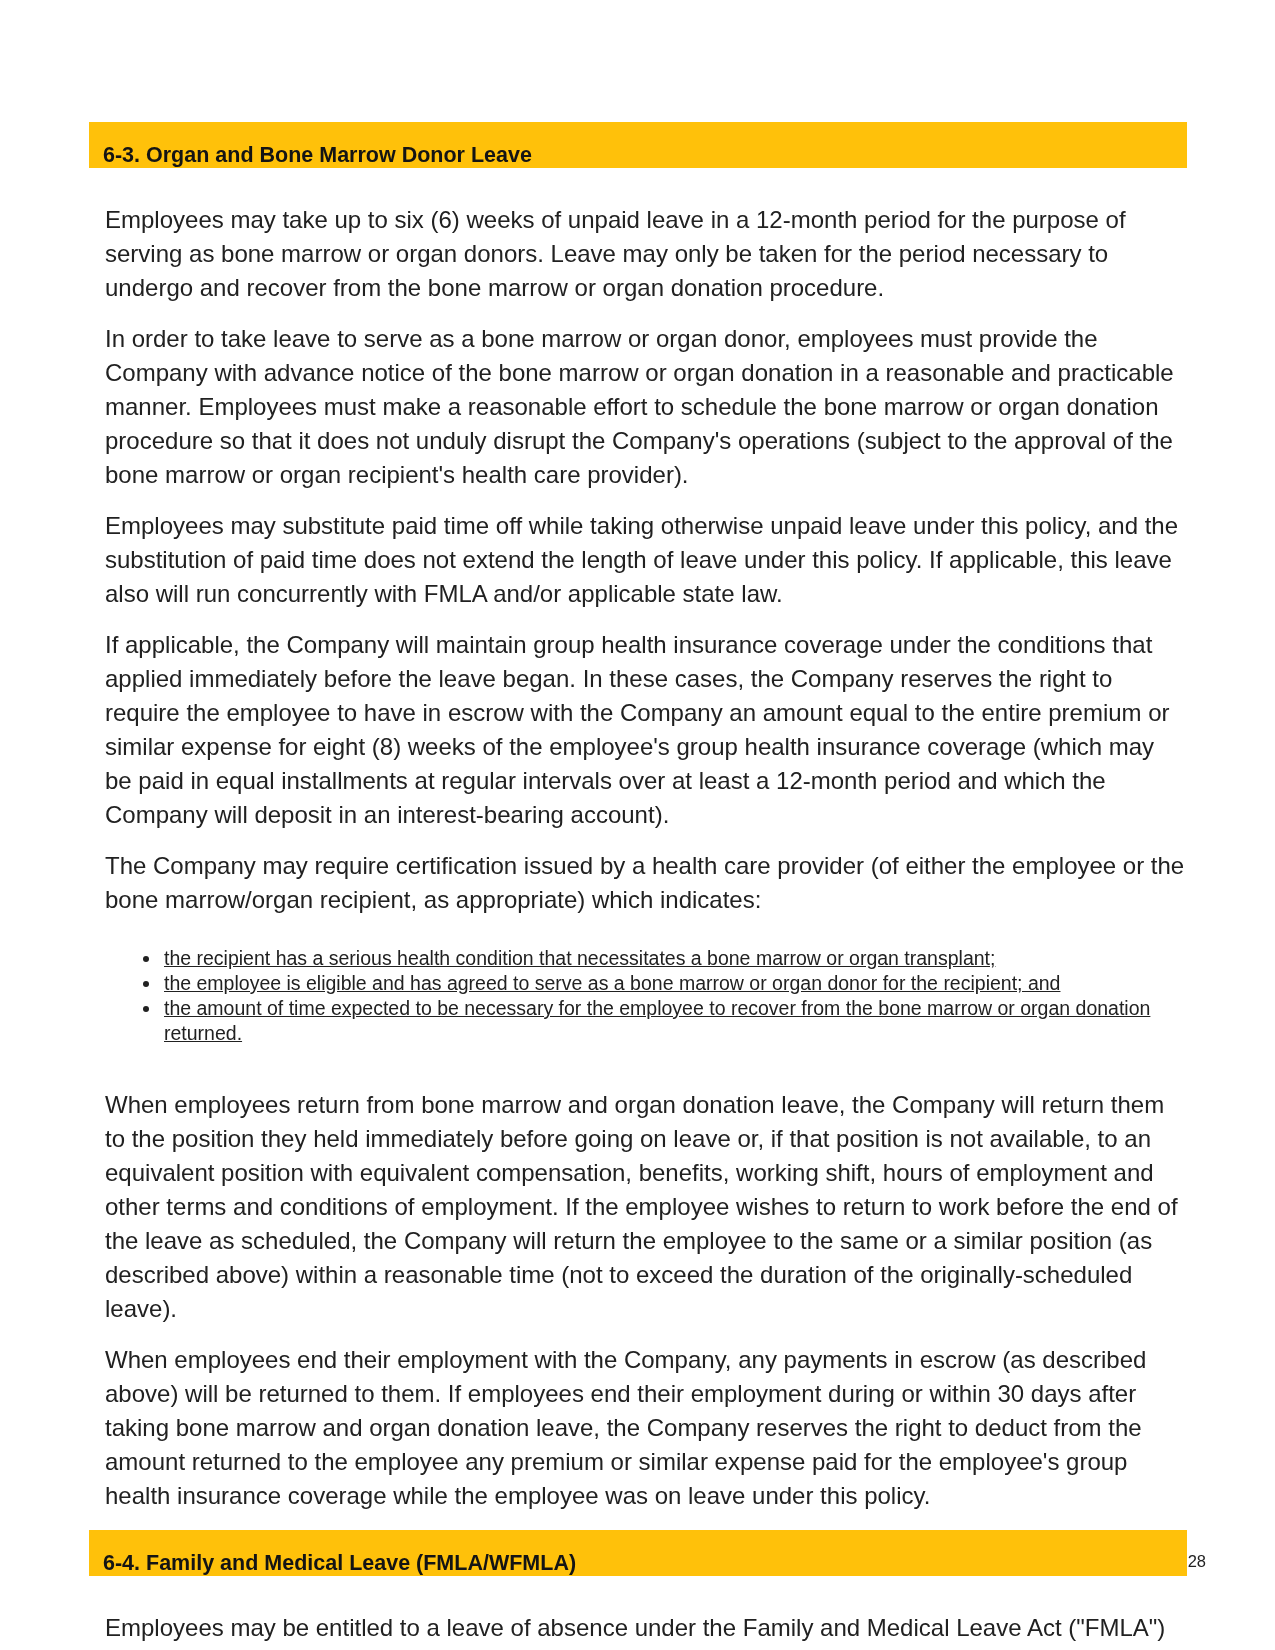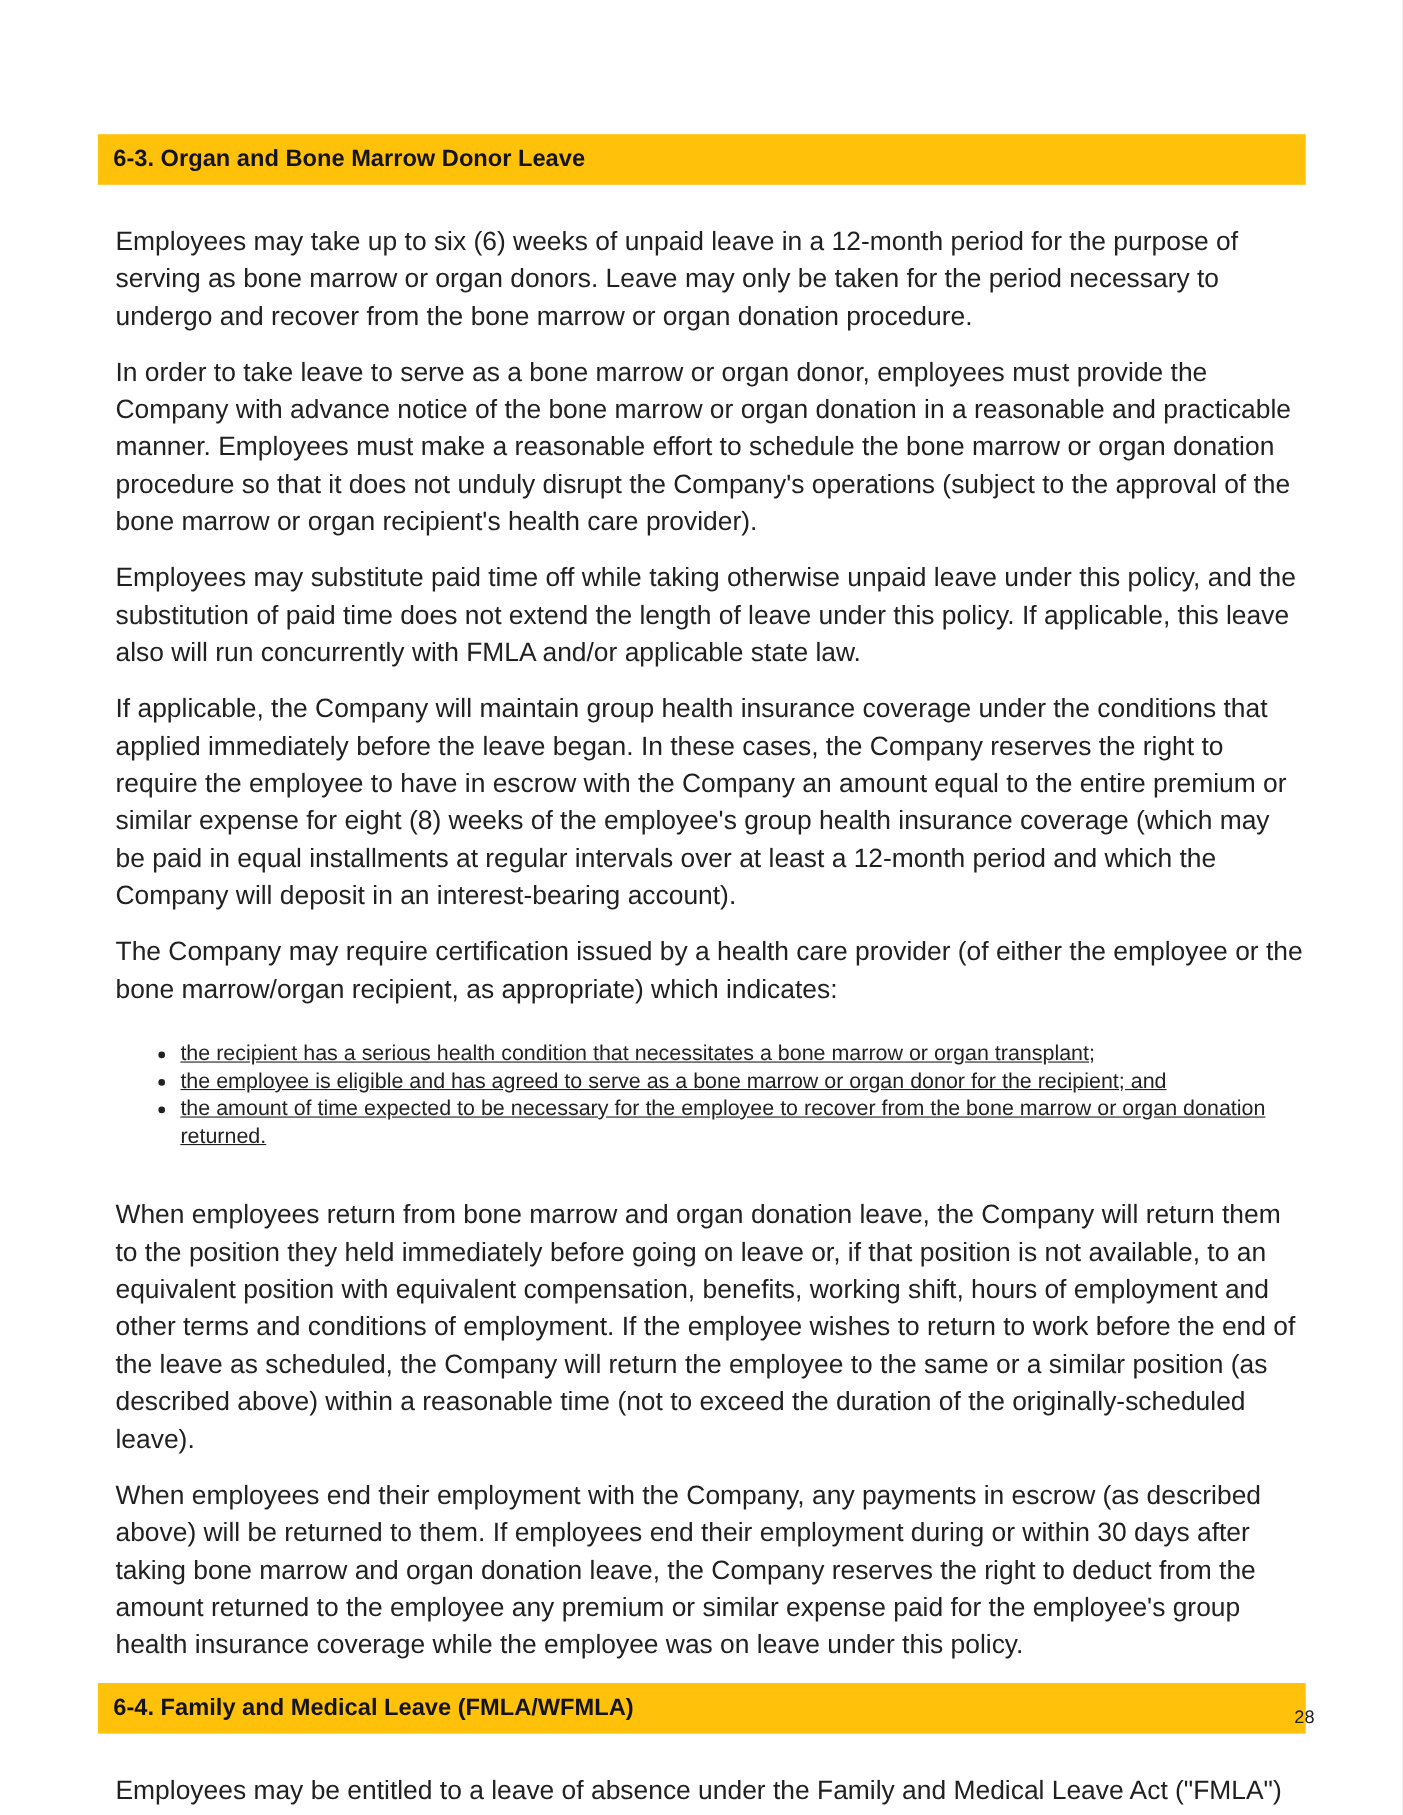--- a/index.html
+++ b/index.html
@@ -19,21 +19,21 @@
     width: 1098px;
     padding-top: 122px;
     box-sizing: content-box;
   }
   .section-bar {
     box-sizing: border-box;
     width: 100%;
     min-height: 46px;
     background: #FFC10A;
     display: flex;
-    align-items: center;
+    align-items: flex-end;
     padding: 0 14px;
     margin: 0 0 35px 0;
   }
   .section-bar .bar-title {
     font-size: 21.5px;
     font-weight: bold;
     color: #141414;
     line-height: 1.1;
   }
   .section-bar.bar2 { }
@@ -52,21 +52,21 @@
   }
   ul.bullets li { margin: 0; padding-left: 2px; }
   .subheading {
     font-size: 19.5px;
     line-height: 25px;
     font-weight: normal;
     margin: 16px 0 17px 0;
   }
   .page-number {
     position: absolute;
-    right: 80px;
+    right: 69px;
     top: 1552px;
     font-size: 16.5px;
     color: #212121;
   }
 </style>
 </head>
 <body>
 
 <div class="page">
   <div class="content">

